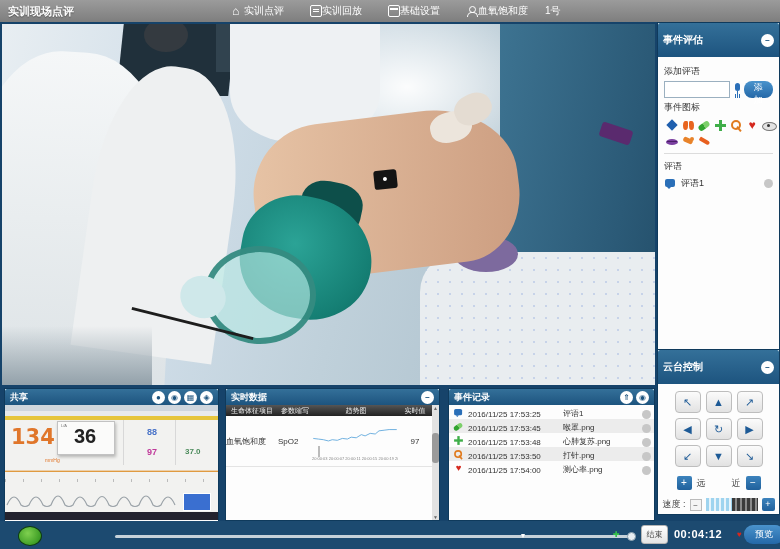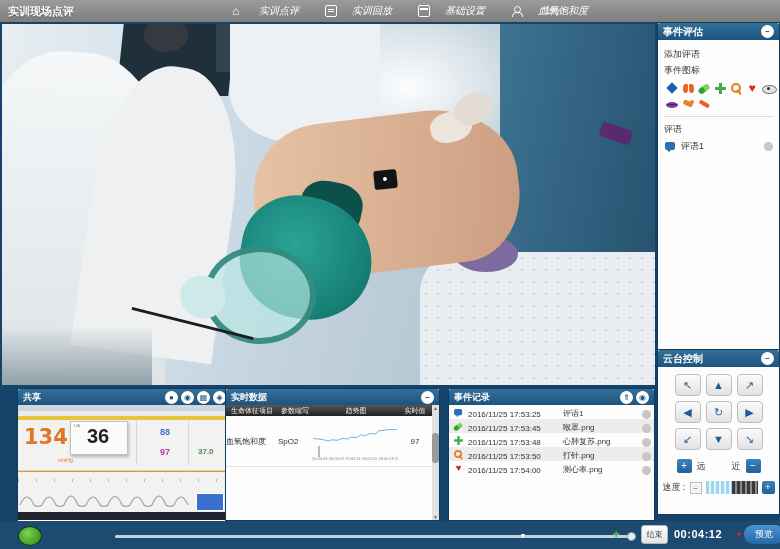--- a/index.html
+++ b/index.html
@@ -4,21 +4,21 @@
 <style>
   * { margin:0; padding:0; box-sizing:border-box; }
   html,body { width:780px; height:549px; overflow:hidden; }
   body { font-family:"Liberation Sans","DejaVu Sans",sans-serif; background:#16436a; position:relative; }
 
   
   .topbar { position:absolute; left:0; top:0; width:780px; height:22px;
     background:linear-gradient(#9b9b9b,#7e7e7e); display:flex; align-items:center; color:#fff; }
   .topbar-title { font-size:11px; font-weight:bold; margin-left:8px; text-shadow:0 1px 1px #555; }
   .topbar-tabs { position:absolute; left:232px; display:flex; align-items:center; gap:26px; }
-  .tab { display:flex; align-items:center; gap:15px; font-size:10px; cursor:pointer;font-style:italic; }
+  .tab { display:flex; align-items:center; gap:0; font-size:10px; cursor:pointer; }
   .tab .tico { width:12px; height:12px; display:inline-block; position:relative; }
   .tico-home::before { content:"⌂"; font-size:12px; line-height:12px; }
   .tico-replay { border:1px solid #fff; border-radius:2px; }
   .tico-replay::before { content:""; position:absolute; left:2px; top:3px; width:6px; height:1px; background:#fff; box-shadow:0 2px 0 #fff; }
   .tico-settings { border:1px solid #fff; border-radius:2px; }
   .tico-settings::before { content:""; position:absolute; left:1px; top:2px; width:8px; height:2px; background:#fff; }
   .tico-person { }
   .tico-person::before { content:""; position:absolute; left:3px; top:1px; width:5px; height:5px; border:1px solid #fff; border-radius:50%; }
   .tico-person::after { content:""; position:absolute; left:1px; top:7px; width:9px; height:4px; border:1px solid #fff; border-bottom:none; border-radius:5px 5px 0 0; }
   .channel { position:absolute; left:545px; font-size:10px; }
@@ -47,21 +47,21 @@
   .v-pillow { left:452px; top:212px; width:64px; height:36px; background:#7d6a9e; border-radius:50%; }
   .v-bvmtop { left:298px; top:158px; width:62px; height:52px; background:#0d4f4a; border-radius:40%; transform:rotate(12deg); }
   .v-bvmbag { left:238px; top:173px; width:132px; height:122px; background:radial-gradient(circle at 40% 40%,#2ba396,#157f74 70%,#0e6b62); border-radius:45% 55% 50% 50%; transform:rotate(10deg); }
   .v-bvmmask { left:202px; top:222px; width:112px; height:98px; background:rgba(185,232,227,.65); border:6px solid rgba(38,128,118,.85); border-radius:50%; }
   .v-glove { left:178px; top:252px; width:46px; height:42px; background:#cfe8ea; border-radius:50%; transform:rotate(20deg); }
   .v-tube { left:128px; top:298px; width:125px; height:3px; background:#1d1d1d; transform:rotate(14deg); }
   .v-shadow { left:0; top:302px; width:150px; height:59px; background:linear-gradient(rgba(130,145,155,0),#93a1aa); }
 
   
   .panel { position:absolute; background:#fdfdfd; border:1px solid #0f3a5c; }
-  .phead { height:17px; background:linear-gradient(#347099,#1d547f); display:flex; align-items:center;
+  .phead { height:34px; background:linear-gradient(#347099,#1d547f); display:flex; align-items:center;
     color:#fff; font-size:10px; font-weight:bold; padding:0 5px; border-radius:2px 2px 0 0; }
   .phead .sp { flex:1; }
   .cbtn { width:13px; height:13px; border-radius:50%; background:#fff; color:#1d547f; font-size:8px;
     line-height:13px; text-align:center; margin-left:3px; cursor:pointer; font-weight:bold; }
 
   
   #event-eval { left:657px; top:22px; width:123px; height:331px; }
   .ee-body { padding:5px 6px; font-size:9px; color:#333; }
   .ee-label { margin:3px 0 3px; }
   .ee-row { display:flex; align-items:center; gap:3px; }
@@ -110,21 +110,21 @@
     font-size:10px; line-height:14px; text-align:center; cursor:pointer; }
   .zgap { width:16px; }
   .speed-row { display:flex; align-items:center; justify-content:center; gap:4px; margin-top:8px; font-size:9px; color:#444; }
   .sbtn-l { width:12px; height:12px; background:#f4f4f4; border:1px solid #bbb; font-size:8px; line-height:11px; text-align:center; color:#555; cursor:pointer; }
   .barcode { width:52px; height:13px; background:
     repeating-linear-gradient(90deg,#9fd4ef 0 3px,#e8f4fb 3px 5px) left/26px 100% no-repeat,
     repeating-linear-gradient(90deg,#3a3a3a 0 3px,#8a8a8a 3px 5px) right/26px 100% no-repeat; cursor:pointer; }
   .sbtn-r { width:13px; height:13px; background:linear-gradient(#3c83bd,#20619c); color:#fff; border-radius:2px; font-size:9px; line-height:13px; text-align:center; cursor:pointer; }
 
   
-  #desktop { left:17px; top:388px; width:215px; height:161px; }
+  #desktop { left:4px; top:388px; width:215px; height:161px; }
   .phead.small { height:16px; font-size:9px; }
   .mon { position:relative; width:213px; height:115px; background:#f2f2f0; overflow:hidden; }
   .mon div { position:absolute; }
   .m-titlebar { left:0; top:0; width:100%; height:6px; background:#cfd6dd; }
   .m-menubar { left:0; top:6px; width:100%; height:5px; background:#e8eaec; }
   .m-yellow { left:0; top:11px; width:100%; height:4px; background:#e6c53c; }
   .m-hr { left:6px; top:20px; font-size:21px; font-weight:bold; color:#e0762a; font-family:"DejaVu Sans",sans-serif; }
   .m-nibp-box { left:52px; top:16px; width:58px; height:34px; background:#fbfbfa; border:1px solid #c2c2c2; box-shadow:1px 2px 3px rgba(0,0,0,.25); }
   .m-nibp { left:16px; top:3px; font-size:20px; font-weight:bold; color:#222; }
   .m-nibp-lab { left:3px; top:1px; font-size:4px; color:#777; }
@@ -234,20 +234,25 @@
 </div>
 
 <div class="panel" id="event-eval">
   <div class="phead">
     <span>事件评估</span>
     <span class="sp"></span>
     <span class="cbtn">−</span>
   </div>
   <div class="ee-body">
     <div class="ee-label">添加评语</div>
+    <div class="ee-row">
+      <input class="ee-input" value="" style="">
+      <span class="mic"></span>
+      <button class="pill">添加</button>
+    </div>
     <div class="ee-label">事件图标</div>
     <div class="icon-grid">
       <span class="icell">
           <span class="mi mi-diamond"></span>
         </span>
       <span class="icell">
           <span class="mi mi-lungs"></span>
         </span>
       <span class="icell">
           <span class="mi mi-capsule"></span>

